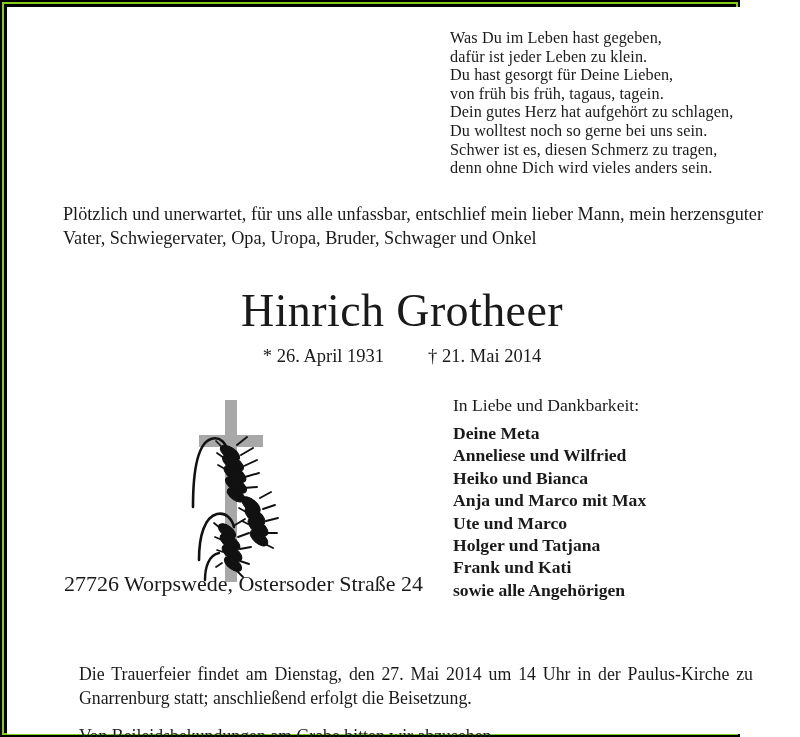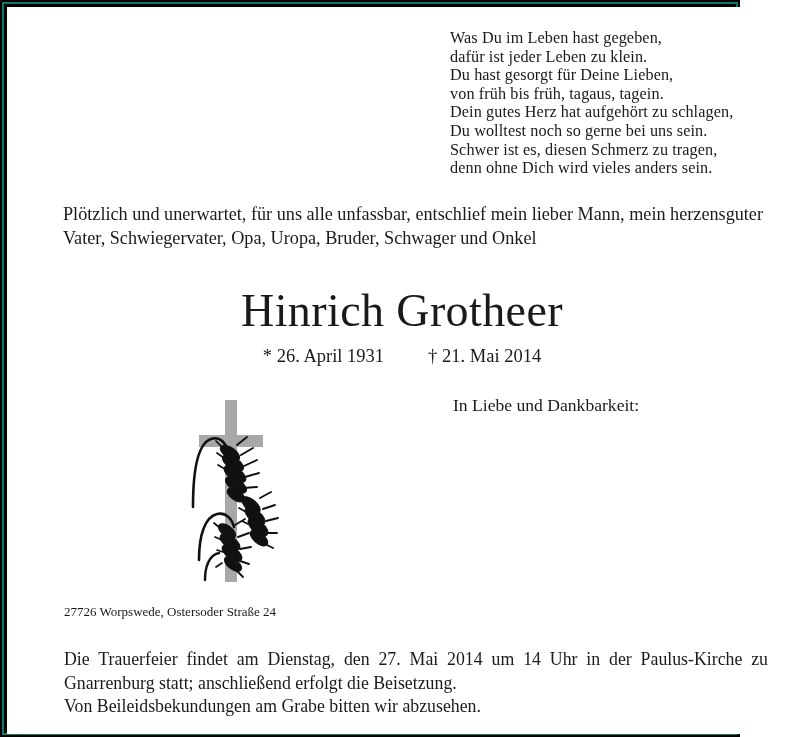--- a/index.html
+++ b/index.html
@@ -15,21 +15,21 @@
     overflow: hidden;
   }
 
   
   #obituary-card {
     position: relative;
     width: 740px;
     height: 737px;
     box-sizing: border-box;
     border: 2px solid #000000;
-    background: #0f766e;
+    background: #84cc16;
   }
   #obituary-inner-frame {
     position: absolute;
     left: 2px;
     top: 2px;
     right: 2px;
     bottom: 2px;
     box-sizing: border-box;
     border: 3px solid #000000;
     background: #ffffff;
@@ -132,36 +132,36 @@
     font-size: 17.6px;
     line-height: 22.4px;
     font-weight: bold;
     white-space: nowrap;
   }
 
   
   #address-line {
     position: absolute;
     left: 57px;
-    top: 594px;
-    font-size: 13px;
+    top: 566px;
+    font-size: 22px;
     line-height: 22px;
   }
 
   
   #service-details {
     position: absolute;
     left: 57px;
     top: 641px;
     width: 704px;
     font-size: 17.8px;
     line-height: 23.5px;
   }
   #service-details p {
-    margin: 0;
+    margin: 15px;
   }
   #service-ceremony {
     text-align: justify;
     text-align-last: left;
   }
   #service-condolences {
     margin-top: 5px;
   }
 </style>
 </head>
@@ -233,20 +233,30 @@
               <ellipse cx="58" cy="169" rx="10" ry="5.2" transform="rotate(36 58 169)"></ellipse>
               <path d="M60 130 L70 124 M63 142 L74 138 M65 154 L76 152 M65 166 L74 169 M62 176 L68 182" stroke-width="1.9" fill="none" stroke-linecap="round"></path>
               <path d="M45 133 L39 128 M47 145 L40 142 M48 157 L42 155 M47 168 L41 172" stroke-width="1.7" fill="none" stroke-linecap="round"></path>
             </g>
           </g>
         </svg>
       </div>
 
       <div id="mourners-block">
         <div id="mourners-heading">In Liebe und Dankbarkeit:</div>
+        <ul id="mourners-list">
+          <li>Deine Meta</li>
+          <li>Anneliese und Wilfried</li>
+          <li>Heiko und Bianca</li>
+          <li>Anja und Marco mit Max</li>
+          <li>Ute und Marco</li>
+          <li>Holger und Tatjana</li>
+          <li>Frank und Kati</li>
+          <li>sowie alle Angehörigen</li>
+        </ul>
       </div>
 
       <div id="address-line">27726 Worpswede, Ostersoder Straße 24</div>
 
       <div id="service-details">
         <p id="service-ceremony">Die Trauerfeier findet am Dienstag, den 27. Mai 2014 um 14 Uhr in der Paulus-Kirche zu Gnarrenburg statt; anschließend erfolgt die Beisetzung.</p>
         <p id="service-condolences">Von Beileidsbekundungen am Grabe bitten wir abzusehen.</p>
       </div>
 
     </div>

